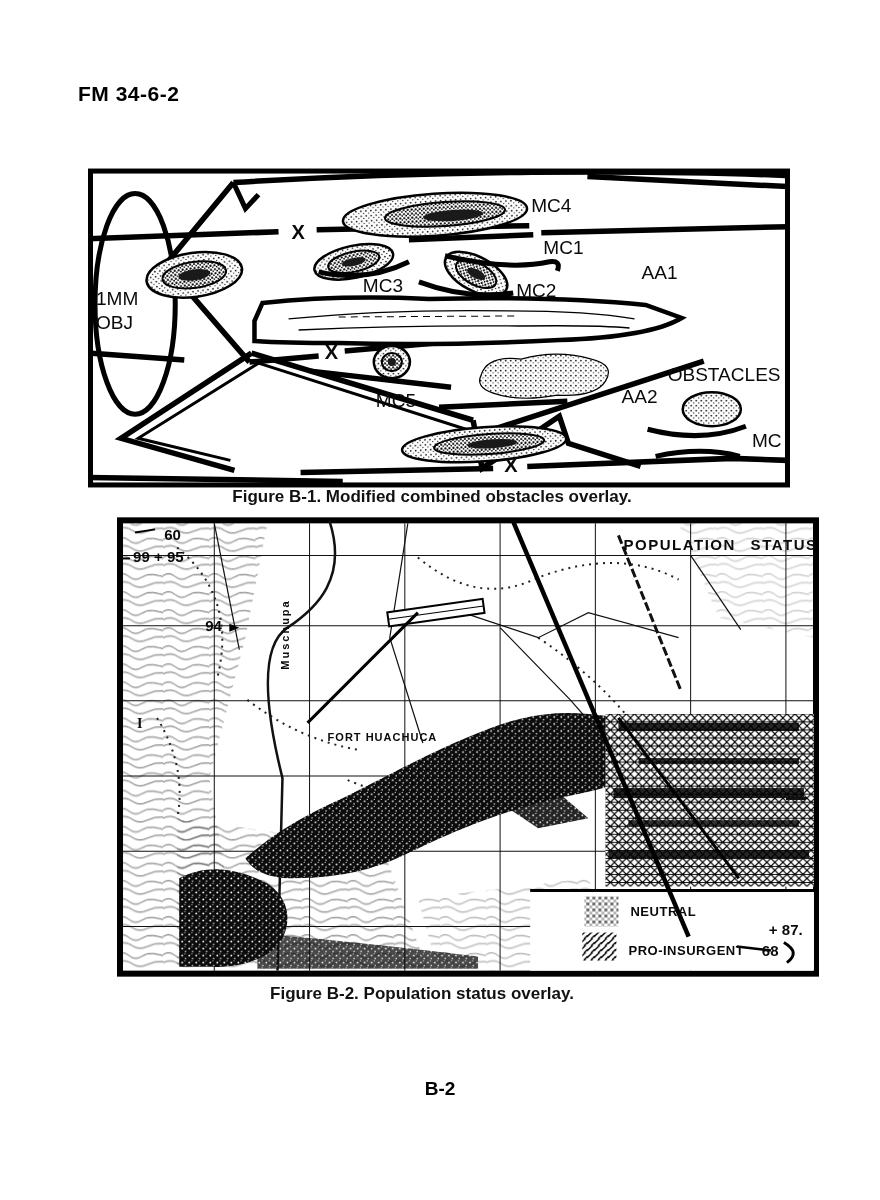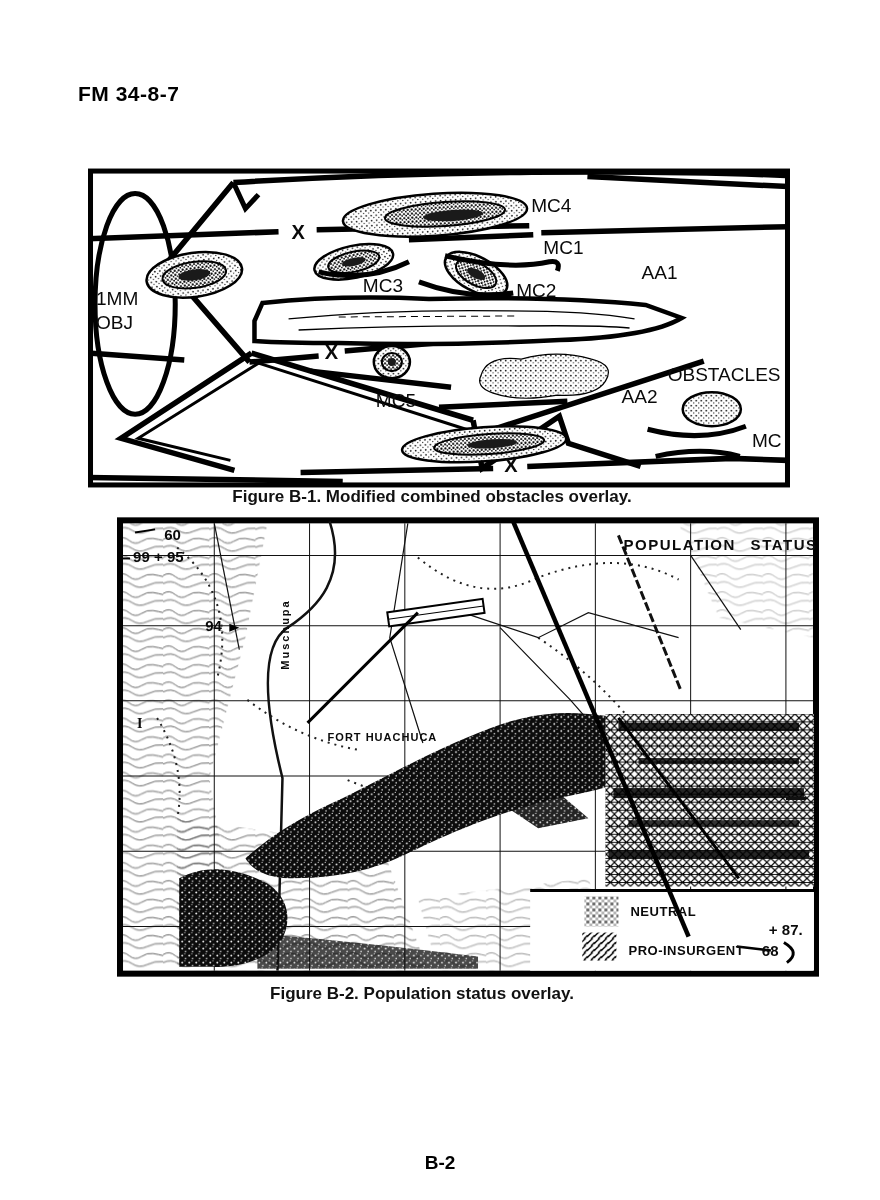--- a/index.html
+++ b/index.html
@@ -5,38 +5,38 @@
   html,body{margin:0;padding:0;background:#e8e8e8;}
   .page{
     position:relative;width:880px;height:1200px;background:#ffffff;
     font-family:"Liberation Sans",sans-serif;color:#000;overflow:hidden;
   }
   .hdr{position:absolute;left:78px;top:82px;font-size:21px;font-weight:bold;letter-spacing:.5px;}
   .figwrap{position:absolute;}
   .caption{position:absolute;width:880px;text-align:center;font-size:17px;font-weight:bold;color:#111;}
   .cap1{top:487px;left:-8px;}
   .cap2{top:984px;left:-18px;}
-  .pagenum{position:absolute;top:1152px;left:0;width:880px;text-align:center;font-size:19px;font-weight:bold;}
+  .pagenum{position:absolute;top:1078px;left:0;width:880px;text-align:center;font-size:19px;font-weight:bold;}
   .tickline{position:absolute;left:786px;top:797px;width:20px;height:3px;background:#111;}
   svg text{font-family:"Liberation Sans",sans-serif;fill:#0a0a0a;}
   .lbl{font-size:19px;}
   .xlbl{font-size:20px;font-weight:bold;}
   .maptitle{font-size:15px;font-weight:bold;word-spacing:9px;letter-spacing:1.5px;}
   .mapnum{font-size:15px;font-weight:bold;}
   .leglbl{font-size:13px;font-weight:bold;letter-spacing:.5px;}
   .ftlbl{font-size:11px;font-weight:bold;letter-spacing:1px;}
   .streamlbl{font-size:11px;font-weight:bold;letter-spacing:2px;}
   .unitlbl{font-family:"Liberation Serif",serif;font-size:14px;font-weight:bold;}
 </style>
 </head>
 <body>
 
 <div class="page">
 
-  <div class="hdr">FM 34-8-7</div>
+  <div class="hdr">FM 34-6-2</div>
 
   <div class="figwrap" style="left:88px;top:168px;">
     <svg width="702" height="320" viewBox="0 0 700 318">
       <defs>
         <pattern id="stip" width="5" height="5" patternUnits="userSpaceOnUse">
           <rect width="5" height="5" fill="#fff"></rect>
           <circle cx="1.5" cy="1.5" r="0.85" fill="#111"></circle>
           <circle cx="4" cy="3.8" r="0.65" fill="#111"></circle>
         </pattern>
         <pattern id="stipD" width="4" height="4" patternUnits="userSpaceOnUse">

